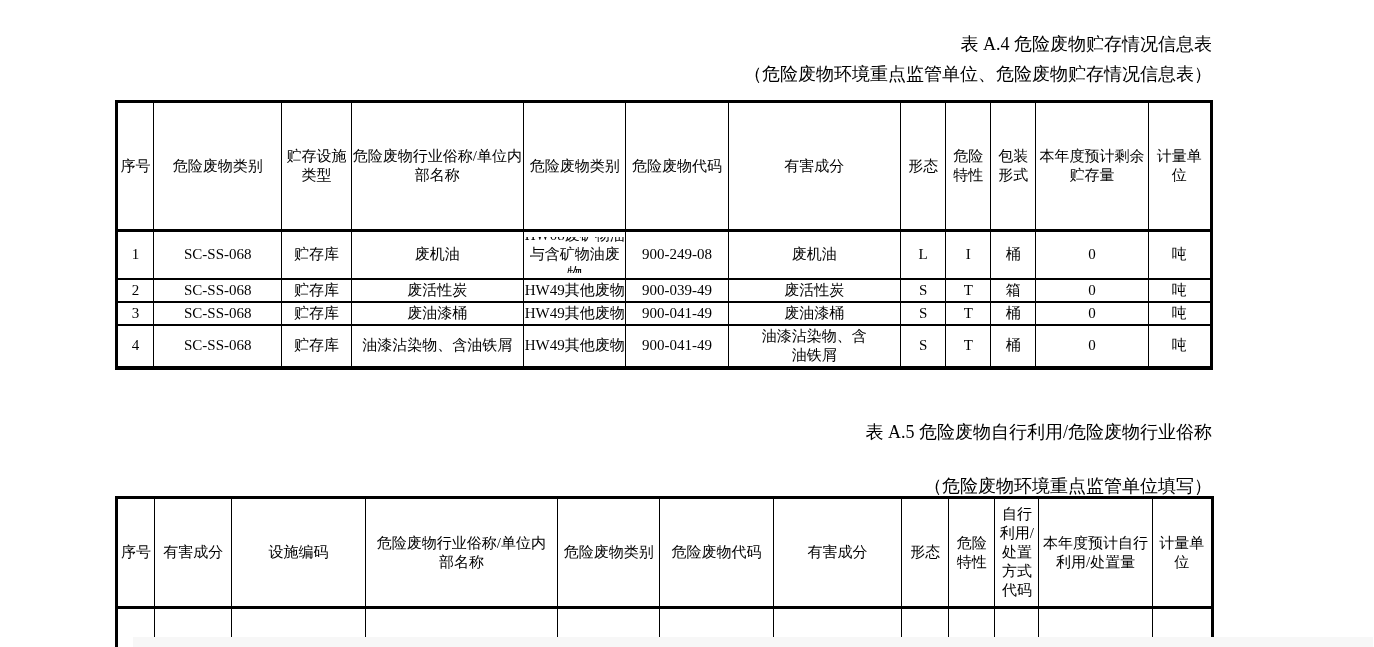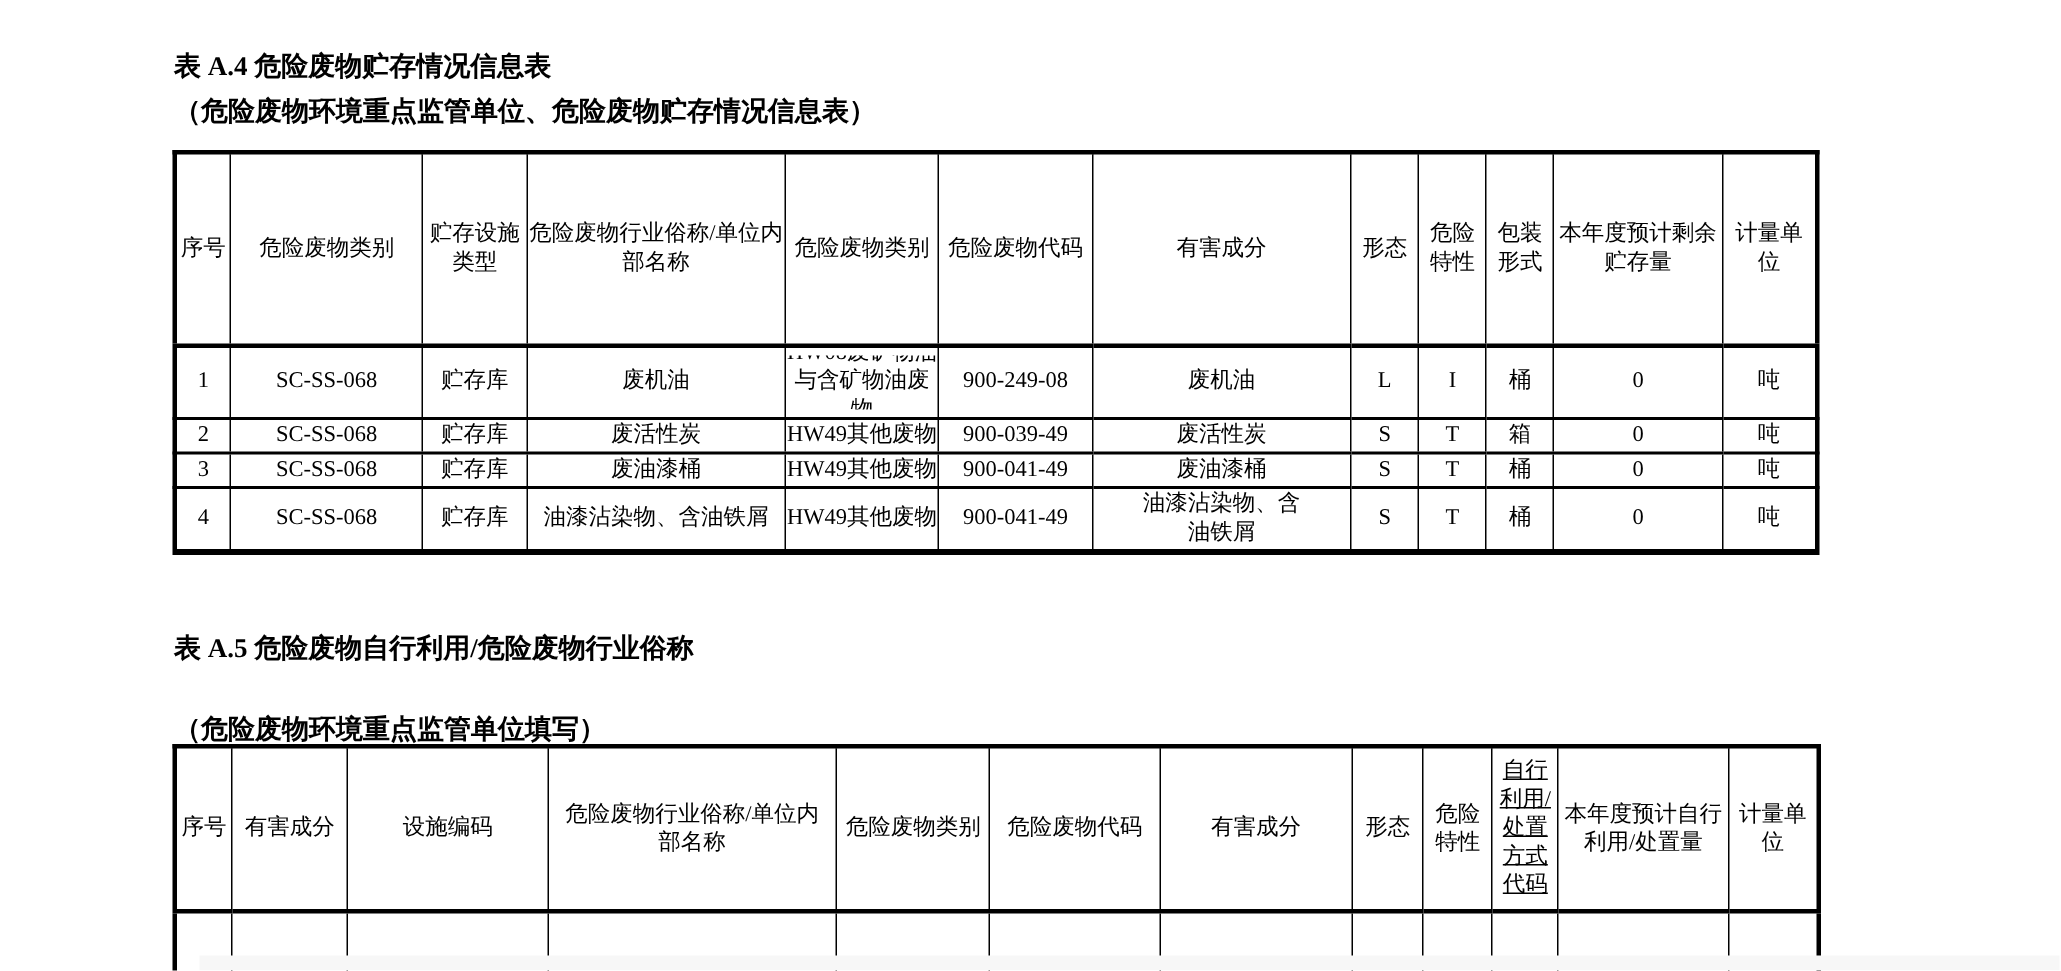--- a/index.html
+++ b/index.html
@@ -2,22 +2,22 @@
 <html><head>
 <meta charset="utf-8">
 <style>
   html,body{margin:0;padding:0;}
   body{
     width:1374px;height:647px;background:#ffffff;position:relative;
     font-family:"Liberation Serif","DejaVu Serif",serif;color:#000;
     overflow:hidden;
   }
   .title{
-    position:absolute;left:116px;width:1096px;text-align:left;
-    font-weight:bold;font-size:18px;line-height:20px;white-space:pre;
+    position:absolute;left:116px;width:1096px;text-align:right;
+    font-weight:normal;font-size:18px;line-height:20px;white-space:pre;
   }
   #title-a4{top:34px;}
   #subtitle-a4{top:64px;}
   #title-a5{top:422px;}
   #subtitle-a5{top:476px;}
   table.doc{
     position:absolute;border-collapse:collapse;table-layout:fixed;
     border:3px solid #000;border-bottom-width:4px;background:#fff;
   }
   #table-a4{left:115px;top:100px;width:1098px;}
@@ -27,21 +27,21 @@
     border-top:2px solid #000;border-bottom:2px solid #000;
     vertical-align:middle;padding:0;font-size:15px;line-height:19px;
   }
   table.doc thead td{border-bottom:3px solid #000;}
   .cc{white-space:pre;text-align:center;}
   
   #table-a4 tbody tr:nth-child(1) td:nth-child(5) .cc{
     height:36px;display:flex;align-items:center;justify-content:center;overflow:hidden;
   }
   #table-a5 thead td:nth-child(10) .cc{
-    height:107px;display:flex;align-items:center;justify-content:center;overflow:hidden;text-decoration:underline;
+    height:107px;display:flex;align-items:center;justify-content:center;overflow:hidden;
   }
   
   #table-a4 thead tr{height:129px;}
   #table-a4 tbody tr:nth-child(1){height:48px;}
   #table-a4 tbody tr:nth-child(2){height:23px;}
   #table-a4 tbody tr:nth-child(3){height:23px;}
   #table-a4 tbody tr:nth-child(4){height:43px;}
   #table-a5 thead tr{height:88px;}
   #table-a5 tbody tr{height:43px;}
   .page-shadow{

